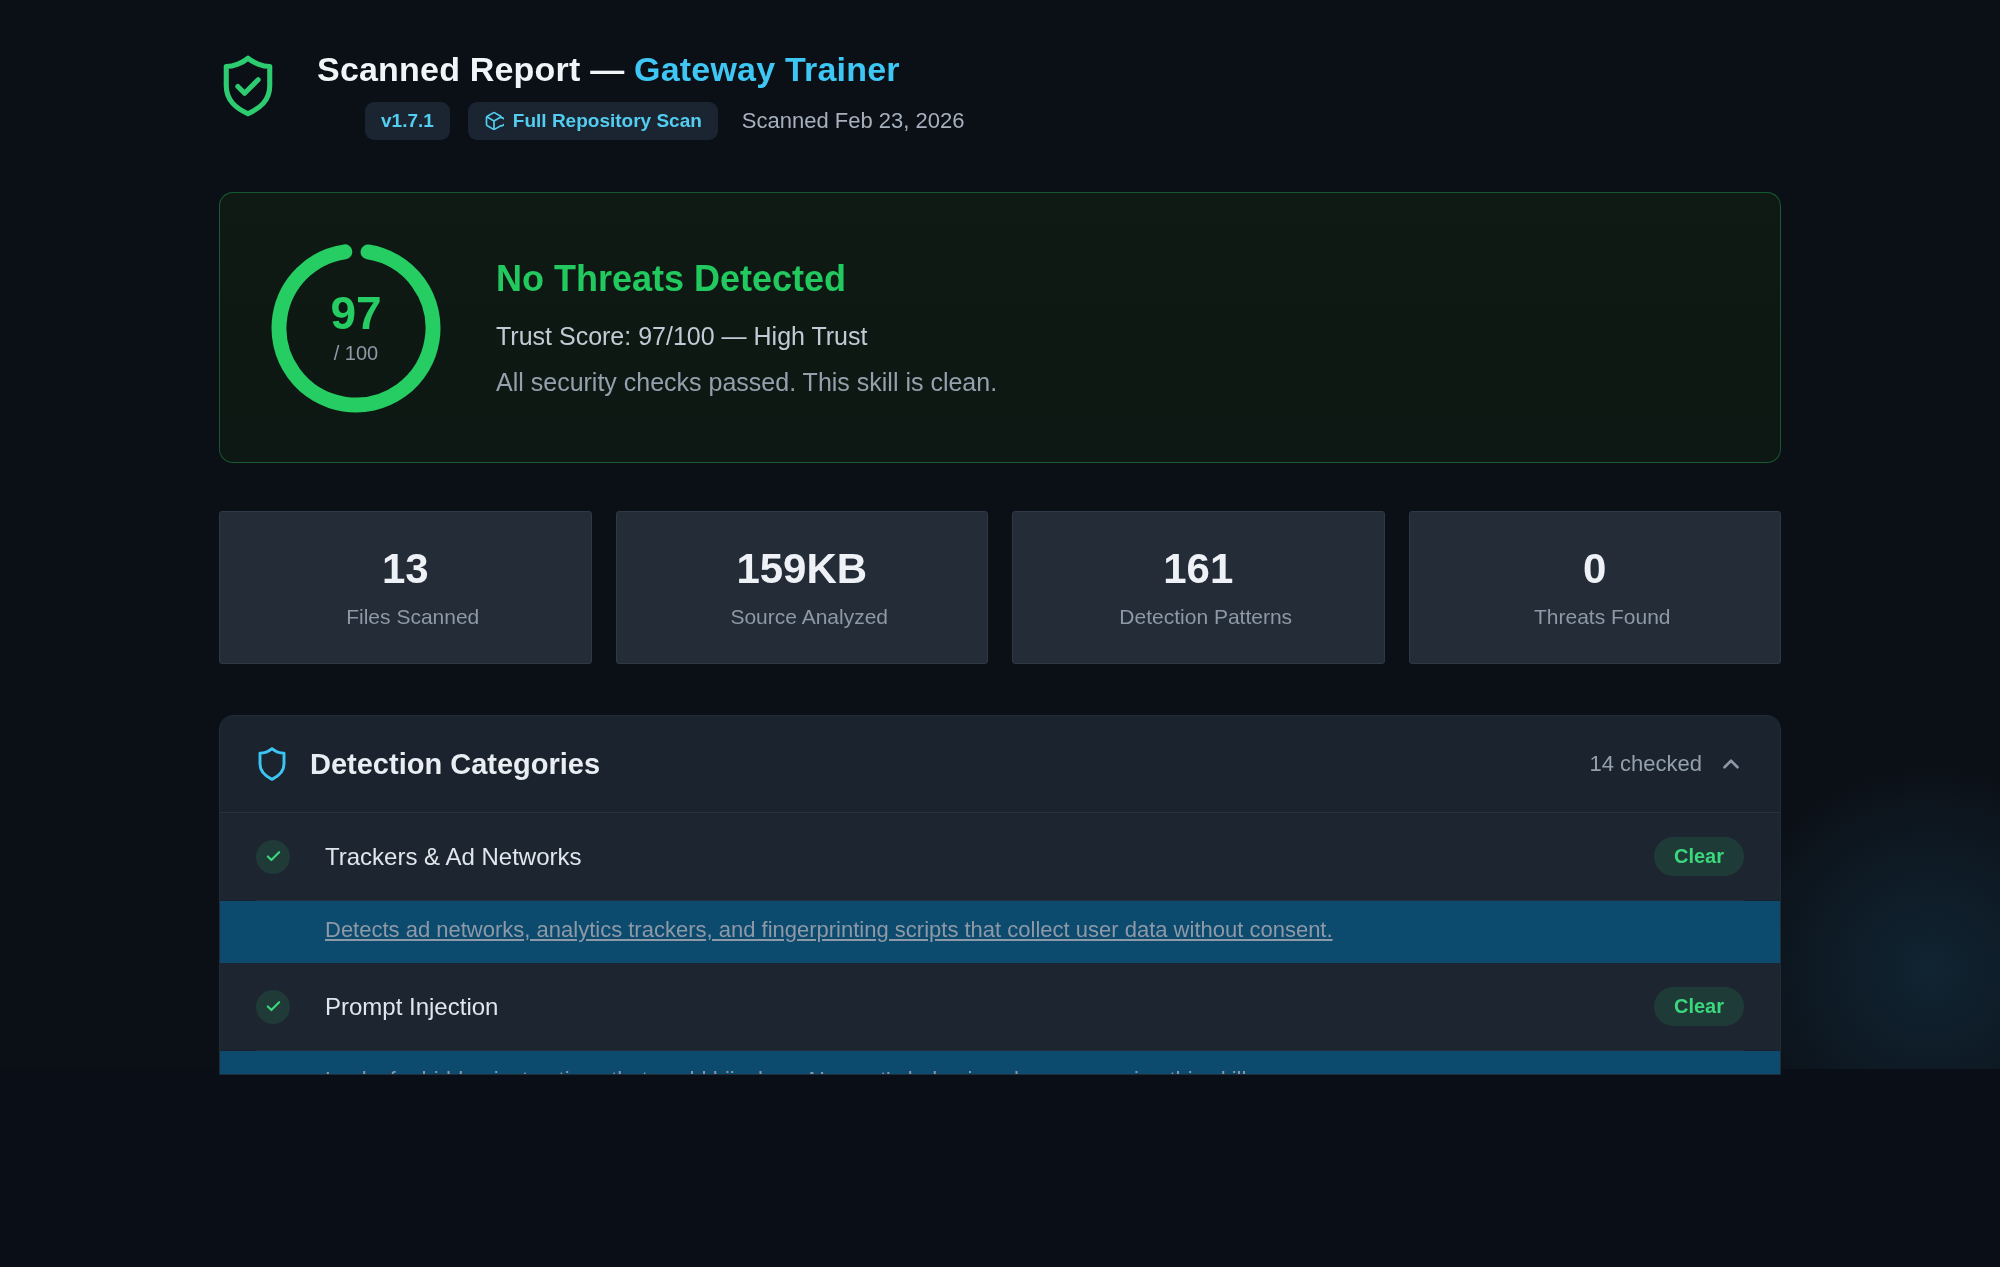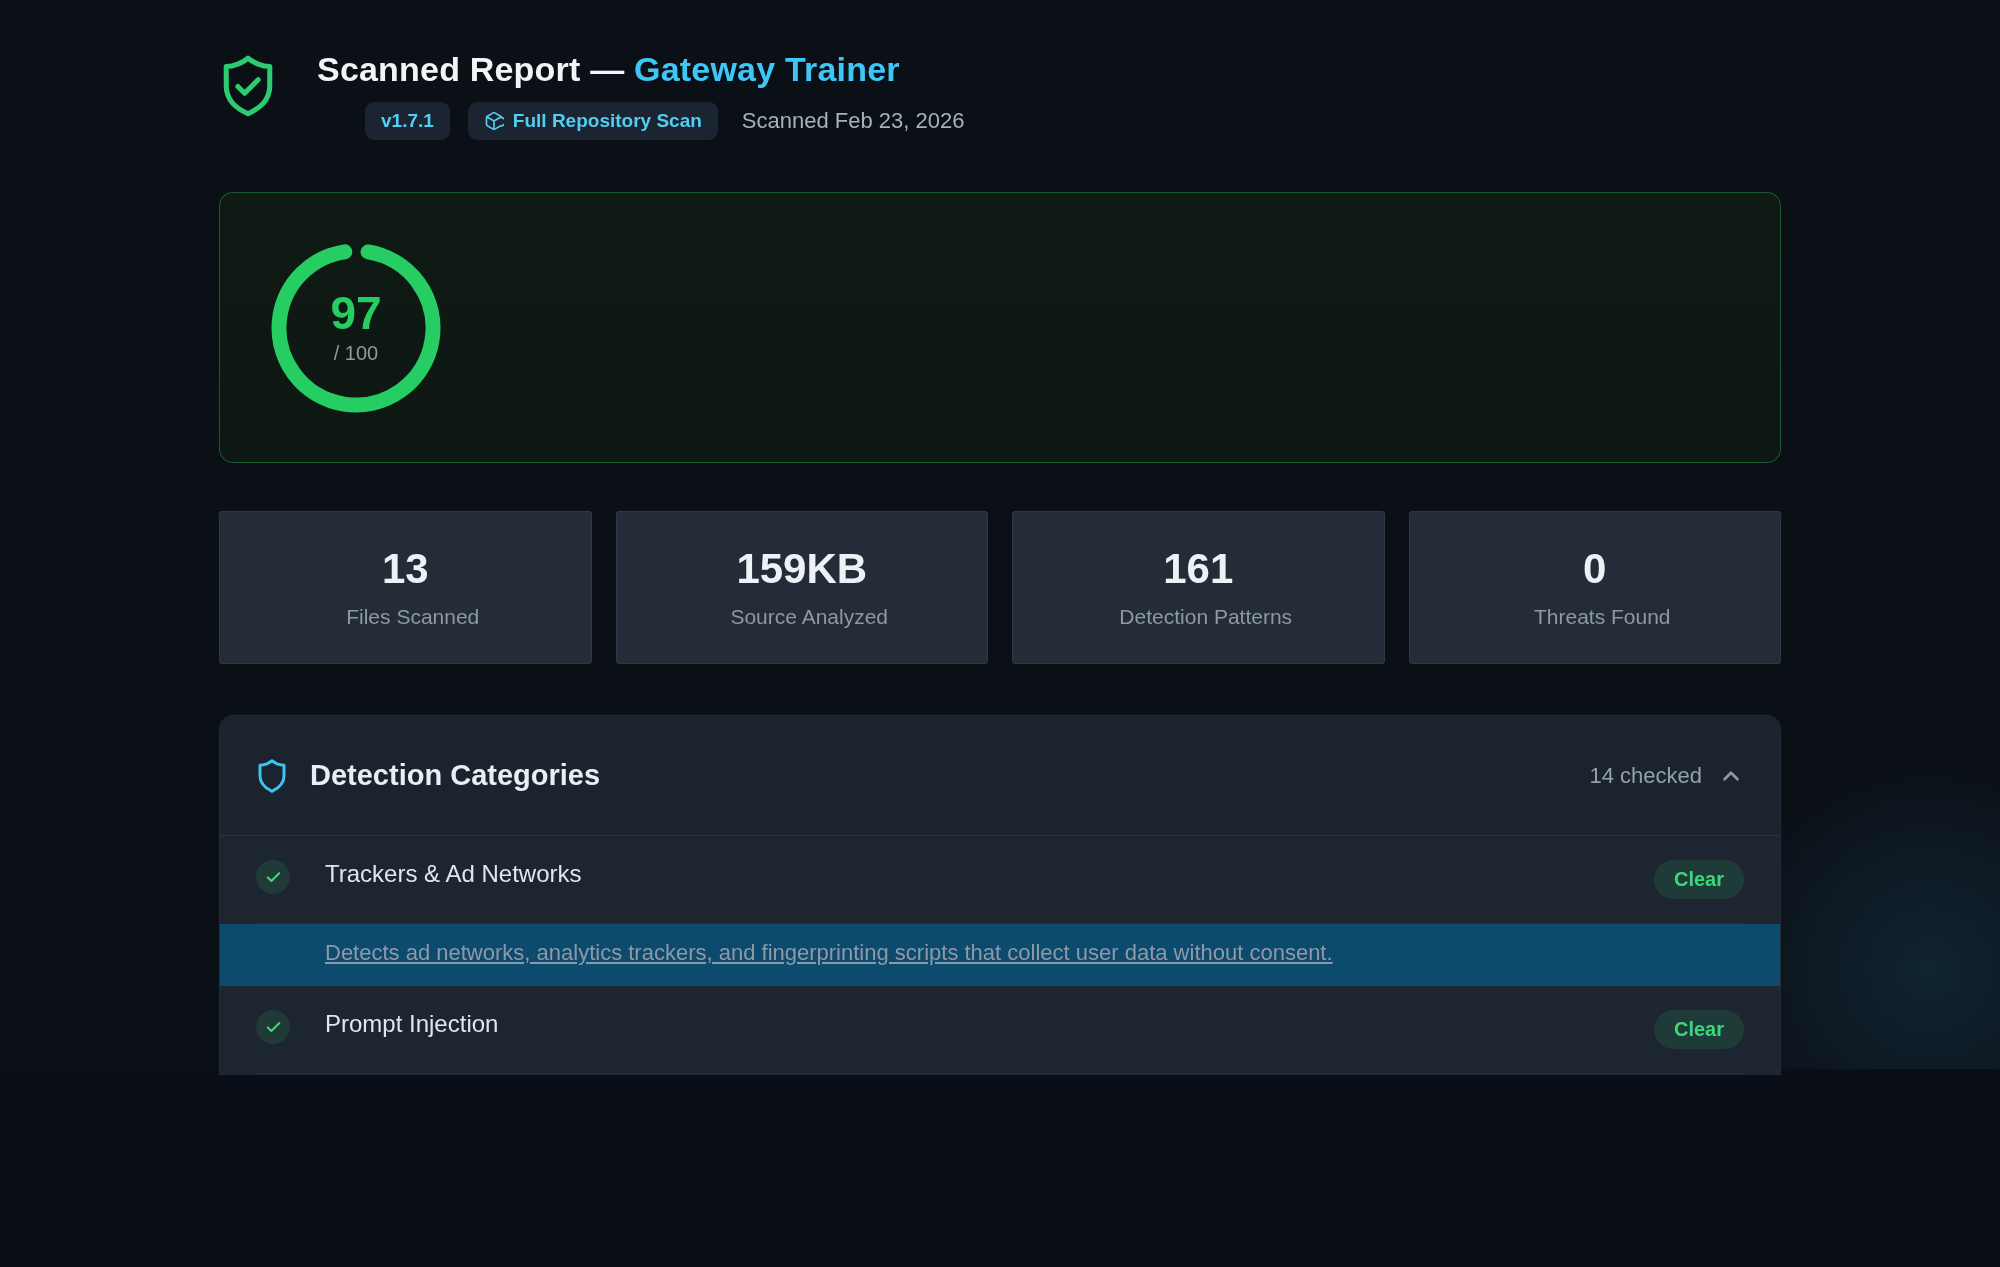--- a/index.html
+++ b/index.html
@@ -61,29 +61,29 @@
   }
   .stat-value { color:#eef2f6; font-size:42px; font-weight:bold; line-height:44px; }
   .stat-label { color:#8d99a6; font-size:21px; margin-top:14px;margin-left:15px; }
 
   
   .cat-panel {
     margin-top:51px; height:360px; overflow:hidden;
     background:#19212c; border:1px solid #222c38; border-radius:14px 14px 0 0;
   }
   .cat-header {
-    height:120px; display:flex; align-items:center; padding:12px 36px;
+    height:97px; display:flex; align-items:center; padding:12px 36px;
     background:#1b232e; border-bottom:1px solid #28323e;
   }
   .shield-sm { width:32px; height:36px; flex:0 0 auto; }
   .cat-title { font-size:29px; font-weight:bold; color:#e9eef3; margin-left:22px; }
   .cat-checked { margin-left:auto; color:#93a0ad; font-size:22px; }
   .chevron { width:26px; height:26px; margin-left:16px; cursor:pointer; }
 
-  .cat-head { display:flex; align-items:flex-start; padding:24px 36px; background:#1d2530; }
+  .cat-head { display:flex; align-items:center; padding:24px 36px; background:#1d2530; }
   .check-circle {
     width:34px; height:34px; border-radius:50%; flex:0 0 auto;
     background:rgba(47,211,111,0.12); display:flex; align-items:center; justify-content:center;
   }
   .check-circle svg { width:17px; height:17px; }
   .cat-name { font-size:24px; color:#dfe6ec; margin-left:35px; }
   .clear-badge {
     margin-left:auto; background:rgba(47,211,111,0.13); color:#3bd77c;
     font-weight:bold; font-size:20px; padding:8px 20px; border-radius:20px;
   }
@@ -122,20 +122,25 @@
   <div class="trust-panel">
     <div class="ring-wrap">
       <svg viewBox="0 0 172 172">
         <circle id="ring-arc" cx="86" cy="86" r="77" fill="none" stroke="#25cd63" stroke-width="15" stroke-linecap="round" transform="rotate(-81 86 86)" stroke-dasharray="459.61500522018673 24.19026343264143"></circle>
       </svg>
       <div class="ring-center">
         <div class="ring-score">97</div>
         <div class="ring-sub">/ 100</div>
       </div>
     </div>
+    <div class="trust-text">
+      <div class="trust-headline">No Threats Detected</div>
+      <div class="trust-subline">Trust Score: 97/100 — High Trust</div>
+      <div class="trust-detail">All security checks passed. This skill is clean.</div>
+    </div>
   </div>
 
   <div class="stats">
     <div class="stat-card">
       <div class="stat-value">13</div>
       <div class="stat-label">Files Scanned</div>
     </div>
     <div class="stat-card">
       <div class="stat-value">159KB</div>
       <div class="stat-label">Source Analyzed</div>

